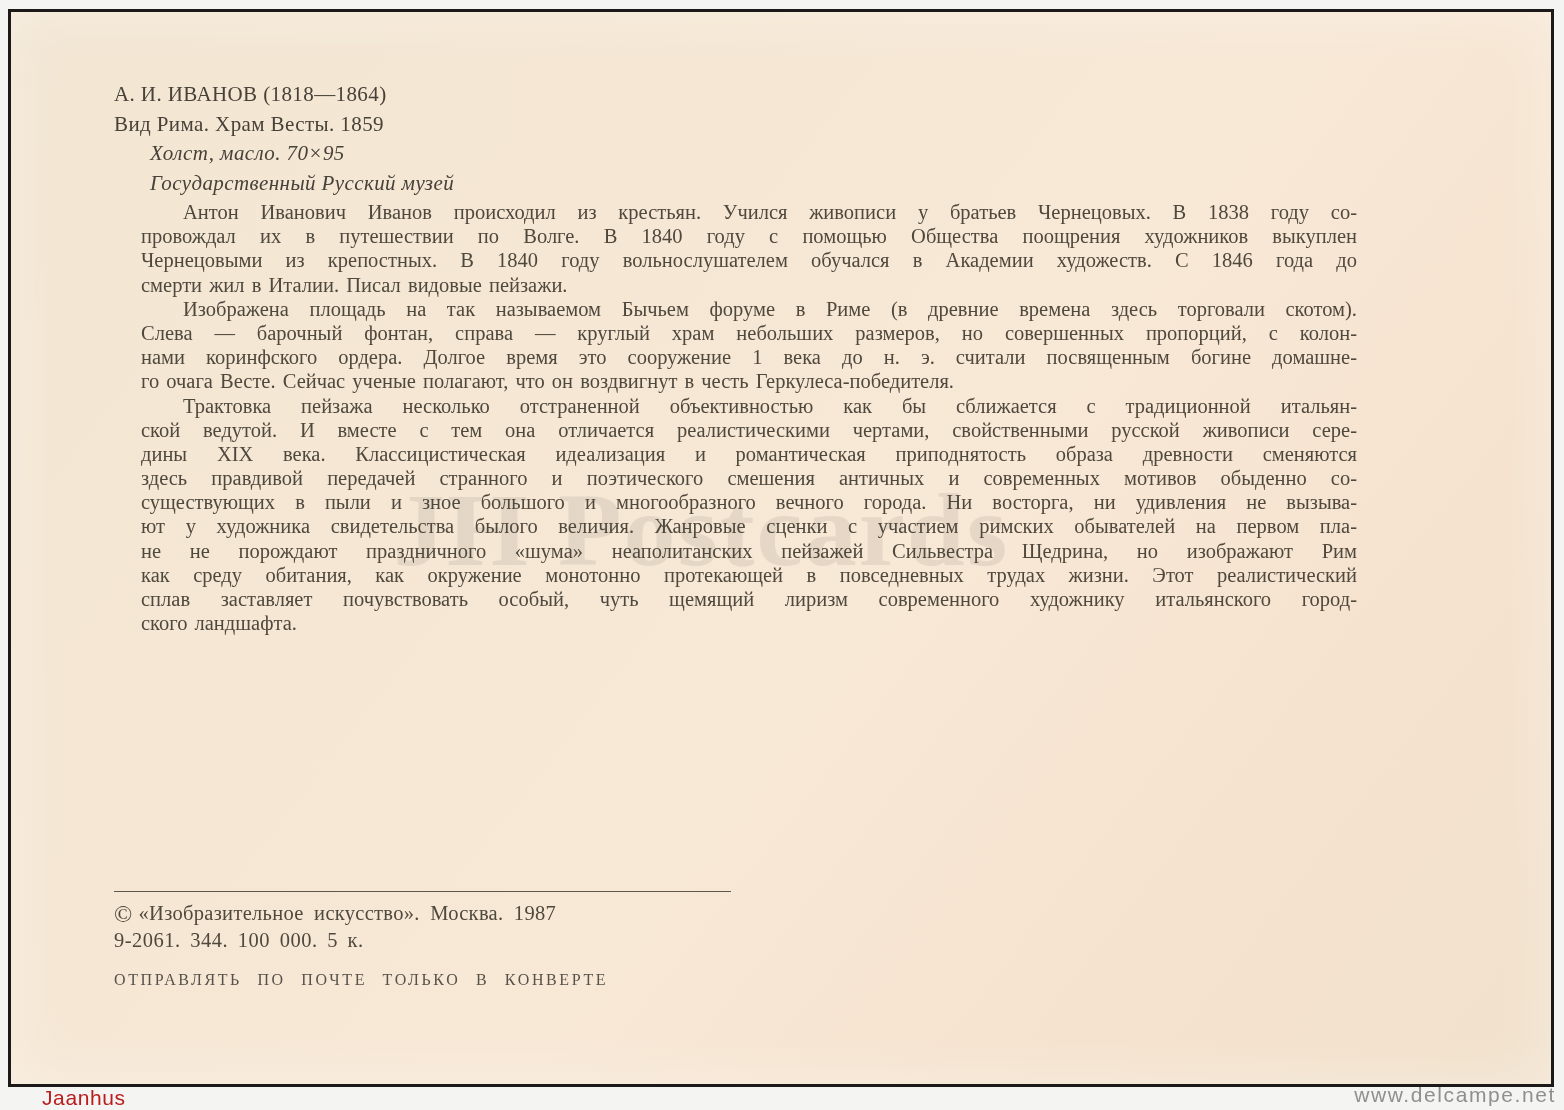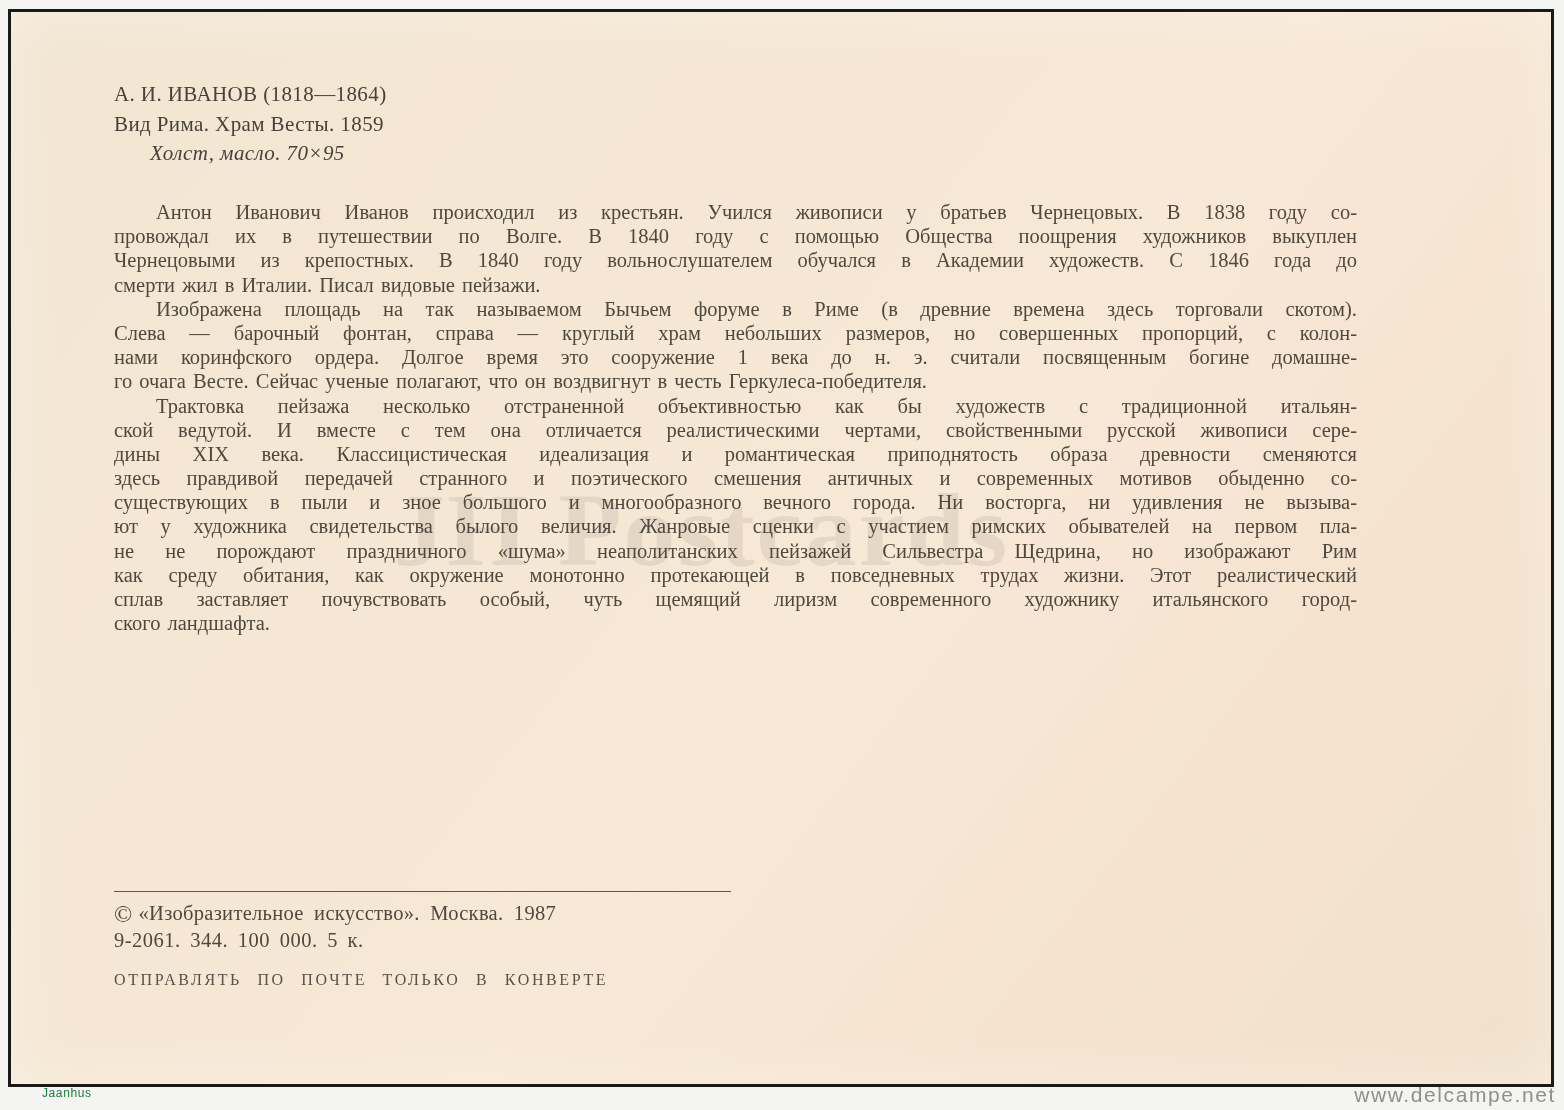--- a/index.html
+++ b/index.html
@@ -39,20 +39,21 @@
     font-size: 20.5px;
     color: #4f483d;
   }
   .line {
     height: 24.2px;
     line-height: 24.2px;
     text-align: justify;
     text-align-last: justify;
     word-spacing: 2px;
     white-space: normal;
+    margin-left: 27px;
   }
   .line.indent { text-indent: 42px; }
   .line.para-end { text-align-last: left; }
   .colophon-rule {
     position: absolute;
     left: 103px; top: 879px;
     width: 617px; height: 0;
     border-top: 1.6px solid #433d35;
     opacity: 0.85;
   }
@@ -93,22 +94,22 @@
     font-weight: bold;
     color: rgba(120, 114, 104, 0.14);
     letter-spacing: 2px;
     pointer-events: none;
     white-space: nowrap;
   }
   .wm-bottom-left {
     position: absolute;
     left: 42px; top: 1086px;
     font-family: "Liberation Sans", "DejaVu Sans", sans-serif;
-    font-size: 12px;
-    color: #15803d;
+    font-size: 21px;
+    color: #b91c1c;
     letter-spacing: 0.6px;
   }
   .wm-bottom-right {
     position: absolute;
     right: 8px; top: 1083px;
     font-family: "Liberation Sans", "DejaVu Sans", sans-serif;
     font-size: 21px;
     color: #8f8f8d;
     letter-spacing: 1.6px;
   }
@@ -117,34 +118,35 @@
 <body>
 
 <div class="scan">
 
   <div class="card">
 
     <div class="header">
       <div>А. И. ИВАНОВ (1818—1864)</div>
       <div>Вид Рима. Храм Весты. 1859</div>
       <div class="italic">Холст, масло. 70×95</div>
+      <div class="italic">Государственный Русский музей</div>
     </div>
 
     <div class="watermark-center">JH Postcards</div>
 
     <div class="text-block" id="text-block">
         <div class="line indent">Антон Иванович Иванов происходил из крестьян. Учился живописи у братьев Чернецовых. В 1838 году со-</div>
         <div class="line">провождал их в путешествии по Волге. В 1840 году с помощью Общества поощрения художников выкуплен</div>
         <div class="line">Чернецовыми из крепостных. В 1840 году вольнослушателем обучался в Академии художеств. С 1846 года до</div>
         <div class="line para-end">смерти жил в Италии. Писал видовые пейзажи.</div>
         <div class="line indent">Изображена площадь на так называемом Бычьем форуме в Риме (в древние времена здесь торговали скотом).</div>
         <div class="line">Слева — барочный фонтан, справа — круглый храм небольших размеров, но совершенных пропорций, с колон-</div>
         <div class="line">нами коринфского ордера. Долгое время это сооружение 1 века до н. э. считали посвященным богине домашне-</div>
         <div class="line para-end">го очага Весте. Сейчас ученые полагают, что он воздвигнут в честь Геркулеса-победителя.</div>
-        <div class="line indent">Трактовка пейзажа несколько отстраненной объективностью как бы художеств с традиционной итальян-</div>
+        <div class="line indent">Трактовка пейзажа несколько отстраненной объективностью как бы сближается с традиционной итальян-</div>
         <div class="line">ской ведутой. И вместе с тем она отличается реалистическими чертами, свойственными русской живописи сере-</div>
         <div class="line">дины XIX века. Классицистическая идеализация и романтическая приподнятость образа древности сменяются</div>
         <div class="line">здесь правдивой передачей странного и поэтического смешения античных и современных мотивов обыденно со-</div>
         <div class="line">существующих в пыли и зное большого и многообразного вечного города. Ни восторга, ни удивления не вызыва-</div>
         <div class="line">ют у художника свидетельства былого величия. Жанровые сценки с участием римских обывателей на первом пла-</div>
         <div class="line">не не порождают праздничного «шума» неаполитанских пейзажей Сильвестра Щедрина, но изображают Рим</div>
         <div class="line">как среду обитания, как окружение монотонно протекающей в повседневных трудах жизни. Этот реалистический</div>
         <div class="line">сплав заставляет почувствовать особый, чуть щемящий лиризм современного художнику итальянского город-</div>
         <div class="line para-end">ского ландшафта.</div>
       </div>

